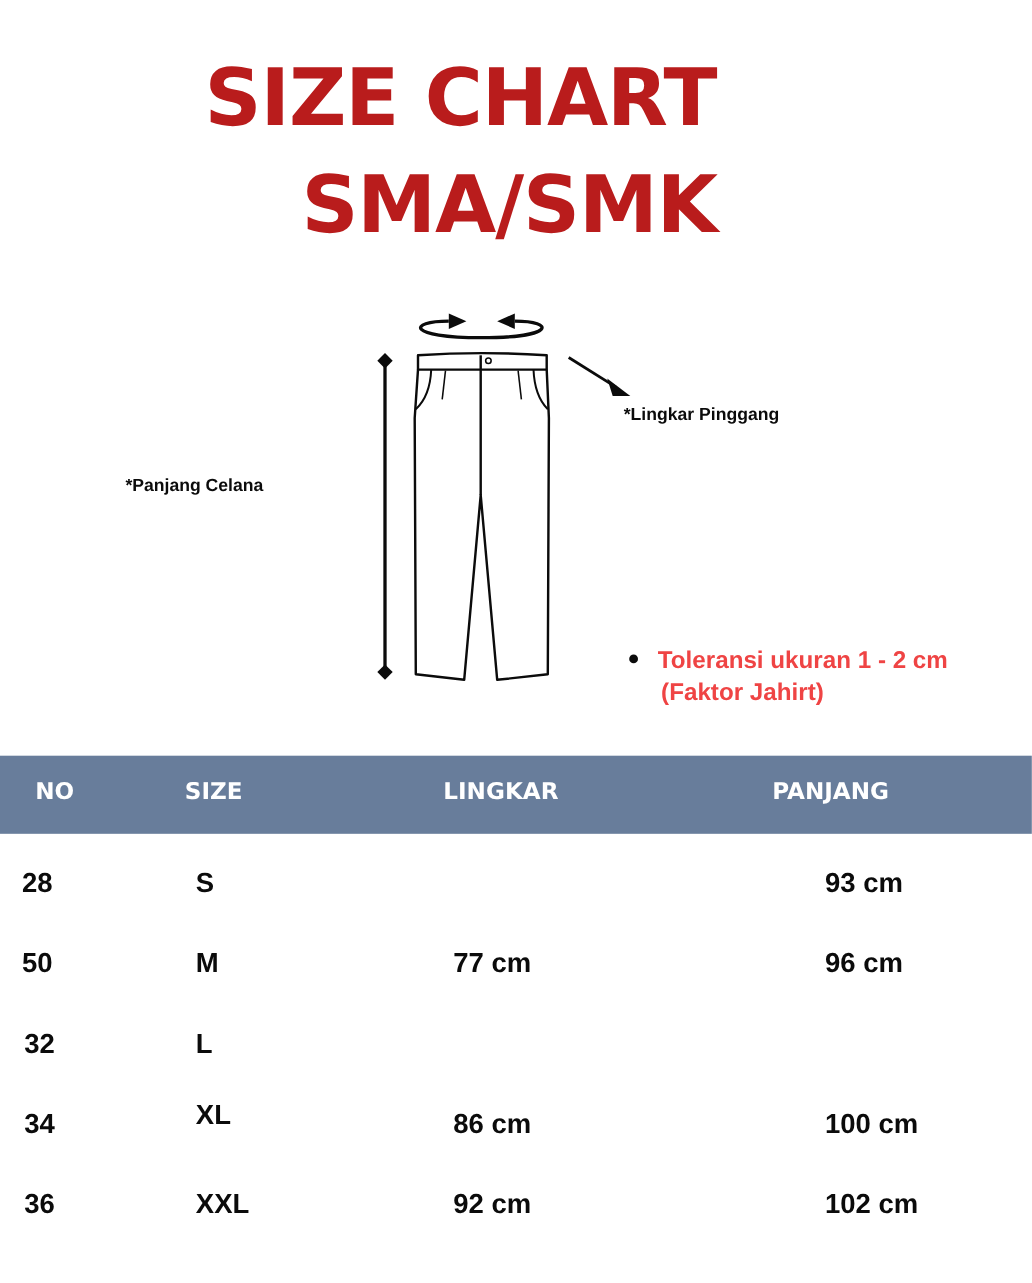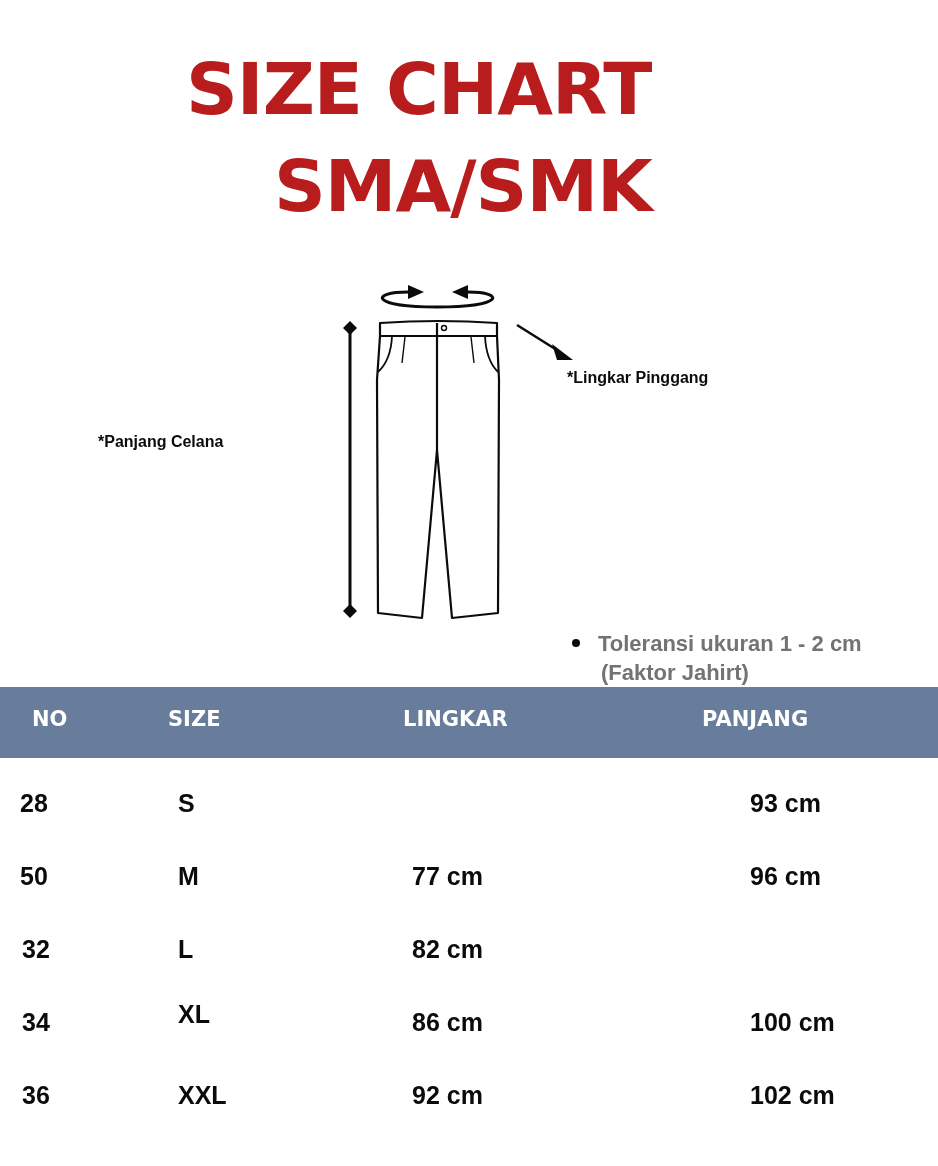--- a/index.html
+++ b/index.html
@@ -38,33 +38,32 @@
 
     .label {
       position: absolute;
       font-family: "Liberation Sans", "DejaVu Sans", sans-serif;
       font-weight: bold;
       font-size: 16px;
       color: #0b0b0b;
       white-space: nowrap;
       line-height: 1;
     }
-    #label-panjang { left: 98px; top: 434px; }
+    #label-panjang { left: 114px; top: 434px; }
     #label-lingkar { left: 567px; top: 370px; }
 
     .note {
       position: absolute;
       left: 572px;
       top: 585px;
       font-family: "Liberation Sans", "DejaVu Sans", sans-serif;
       font-weight: bold;
       font-size: 22px;
       line-height: 29px;
-      color: #737373;
-      margin-top: 44px;
+      color: #ef4444;
     }
     .note .bullet {
       position: absolute;
       left: 0;
       top: 10px;
       width: 8px;
       height: 8px;
       border-radius: 50%;
       background: #0b0b0b;
     }
@@ -192,21 +191,20 @@
 </div>
 <div class="row" style="top:856px;">
   <div class="cell c-no">50</div>
   <div class="cell c-size">M</div>
   <div class="cell c-lingkar">77 cm</div>
   <div class="cell c-panjang">96 cm</div>
 </div>
 <div class="row" style="top:929px;">
   <div class="cell c-no" style="left:22px;">32</div>
   <div class="cell c-size">L</div>
-  <div class="cell c-lingkar">82 cm</div>
 </div>
 <div class="row" style="top:1002px;">
   <div class="cell c-no" style="left:22px;">34</div>
   <div class="cell c-size" style="top:-8px;">XL</div>
   <div class="cell c-lingkar">86 cm</div>
   <div class="cell c-panjang">100 cm</div>
 </div>
 <div class="row" style="top:1075px;">
   <div class="cell c-no" style="left:22px;">36</div>
   <div class="cell c-size">XXL</div>

